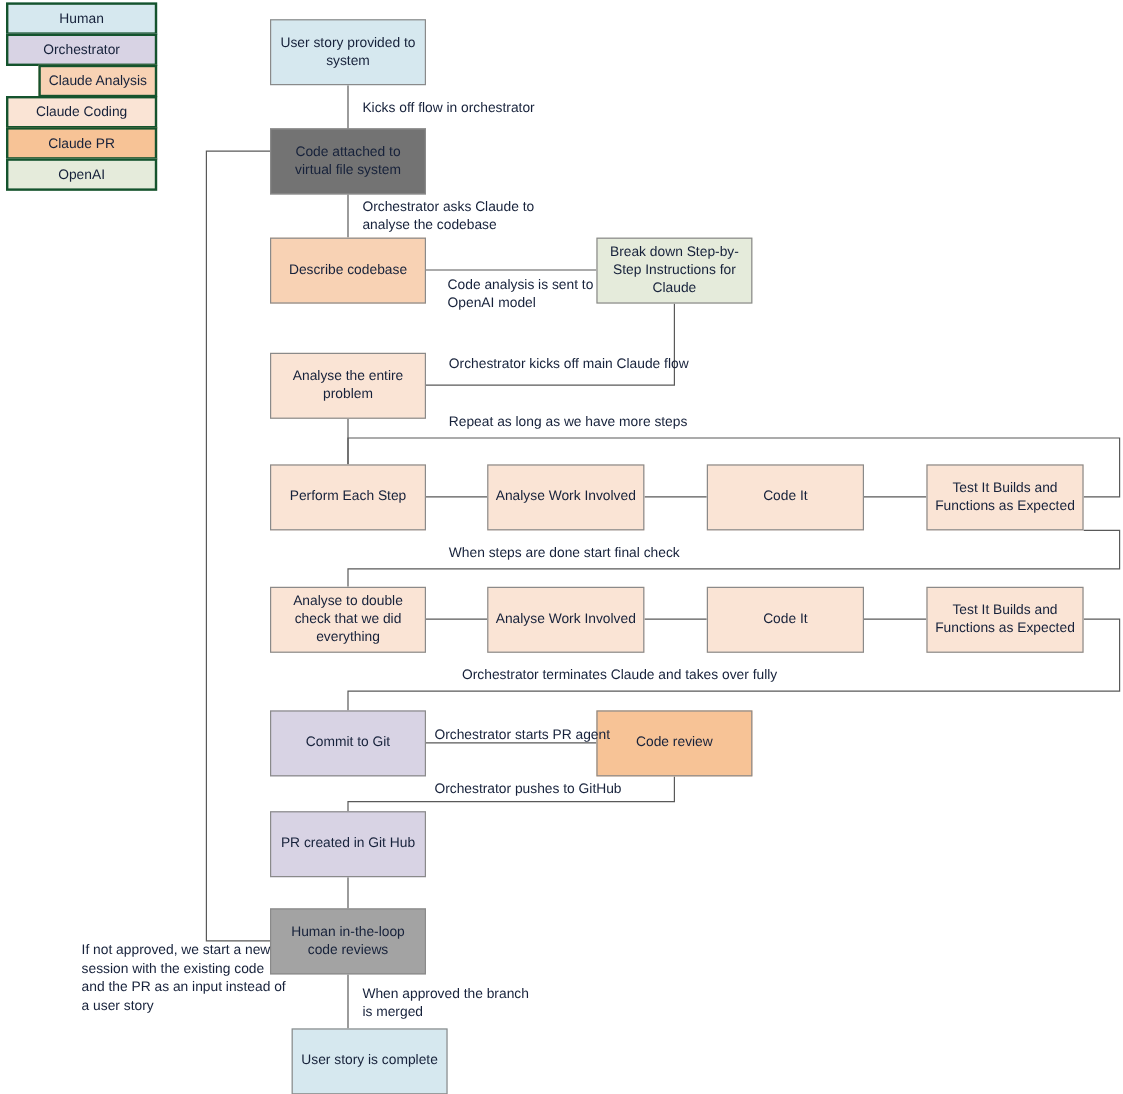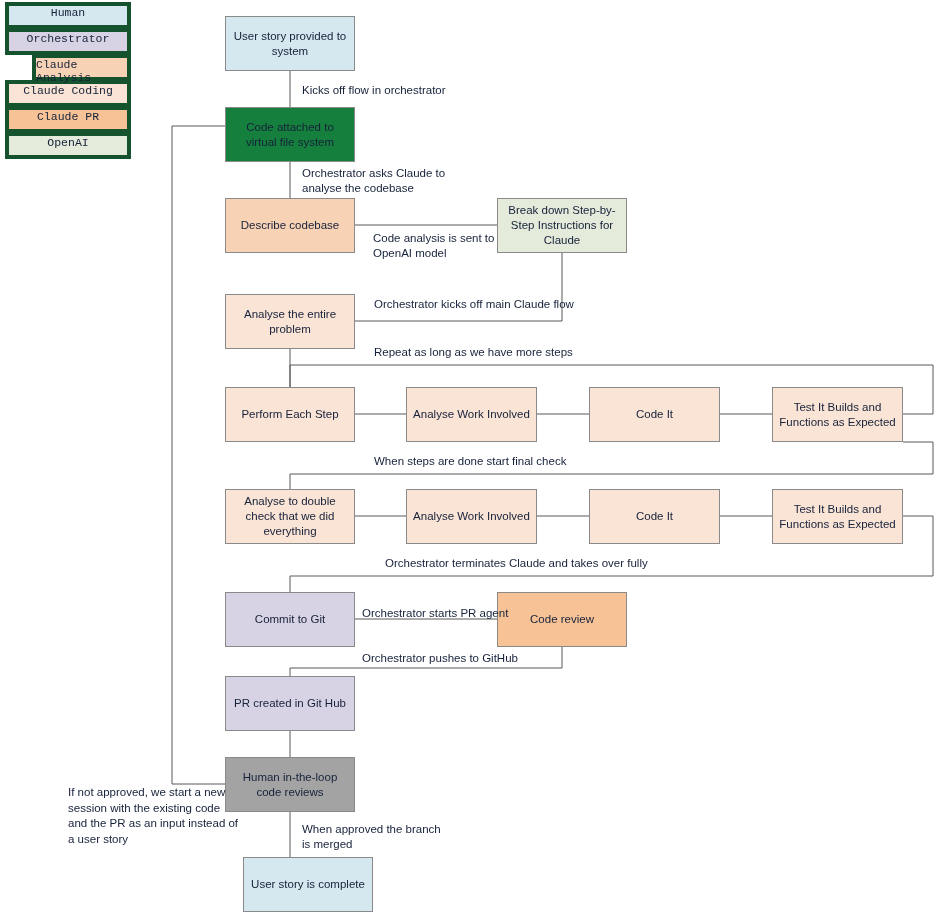--- a/index.html
+++ b/index.html
@@ -44,27 +44,27 @@
   .legend {
     position: absolute;
     left: 5px;
     top: 2px;
     width: 126px;
     box-sizing: border-box;
   }
   .legend-item {
     box-sizing: border-box;
     height: 27px;
-    border: 4px solid #14532d;
+    border: 2px solid #14532d;
     margin-bottom: -1px;
     display: flex;
+    align-items: center;
     justify-content: center;
     font-size: 11.5px;
     color: #16213a;
-    font-family: Liberation Mono, monospace;
   }
   .edge-label {
     position: absolute;
     font-size: 11.5px;
     line-height: 15px;
     color: #16213a;
     white-space: pre;
   }
   .note {
     position: absolute;
@@ -119,21 +119,21 @@
       <path d="M 562 647 L 562 668 L 290 668 L 290 676" fill="none" stroke="#595959" stroke-width="1"></path>
       <path d="M 290 731 L 290 757" fill="none" stroke="#595959" stroke-width="1"></path>
       <path d="M 290 812 L 290 857" fill="none" stroke="#595959" stroke-width="1"></path>
       <path d="M 225 784 L 172 784 L 172 126 L 225 126" fill="none" stroke="#595959" stroke-width="1"></path>
     </svg>
 
   <div id="node-layer">
       <div class="node" style="left: 225px; top: 16px; width: 130px; height: 55px; background: rgb(214, 232, 239); justify-content: center;">
         <span>User story provided to system</span>
       </div>
-      <div class="node" style="left: 225px; top: 107px; width: 130px; height: 55px; background: #15803d;">
+      <div class="node" style="left: 225px; top: 107px; width: 130px; height: 55px; background: #737373;">
         <span>Code attached to virtual file system</span>
       </div>
       <div class="node" style="left: 225px; top: 198px; width: 130px; height: 55px; background: rgb(248, 210, 180); align-items: center;">
         <span>Describe codebase</span>
       </div>
       <div class="node" style="left: 497px; top: 198px; width: 130px; height: 55px; background: rgb(229, 235, 219);">
         <span>Break down Step-by-Step Instructions for Claude</span>
       </div>
       <div class="node" style="left: 225px; top: 294px; width: 130px; height: 55px; background: rgb(250, 228, 213);">
         <span>Analyse the entire problem</span>

